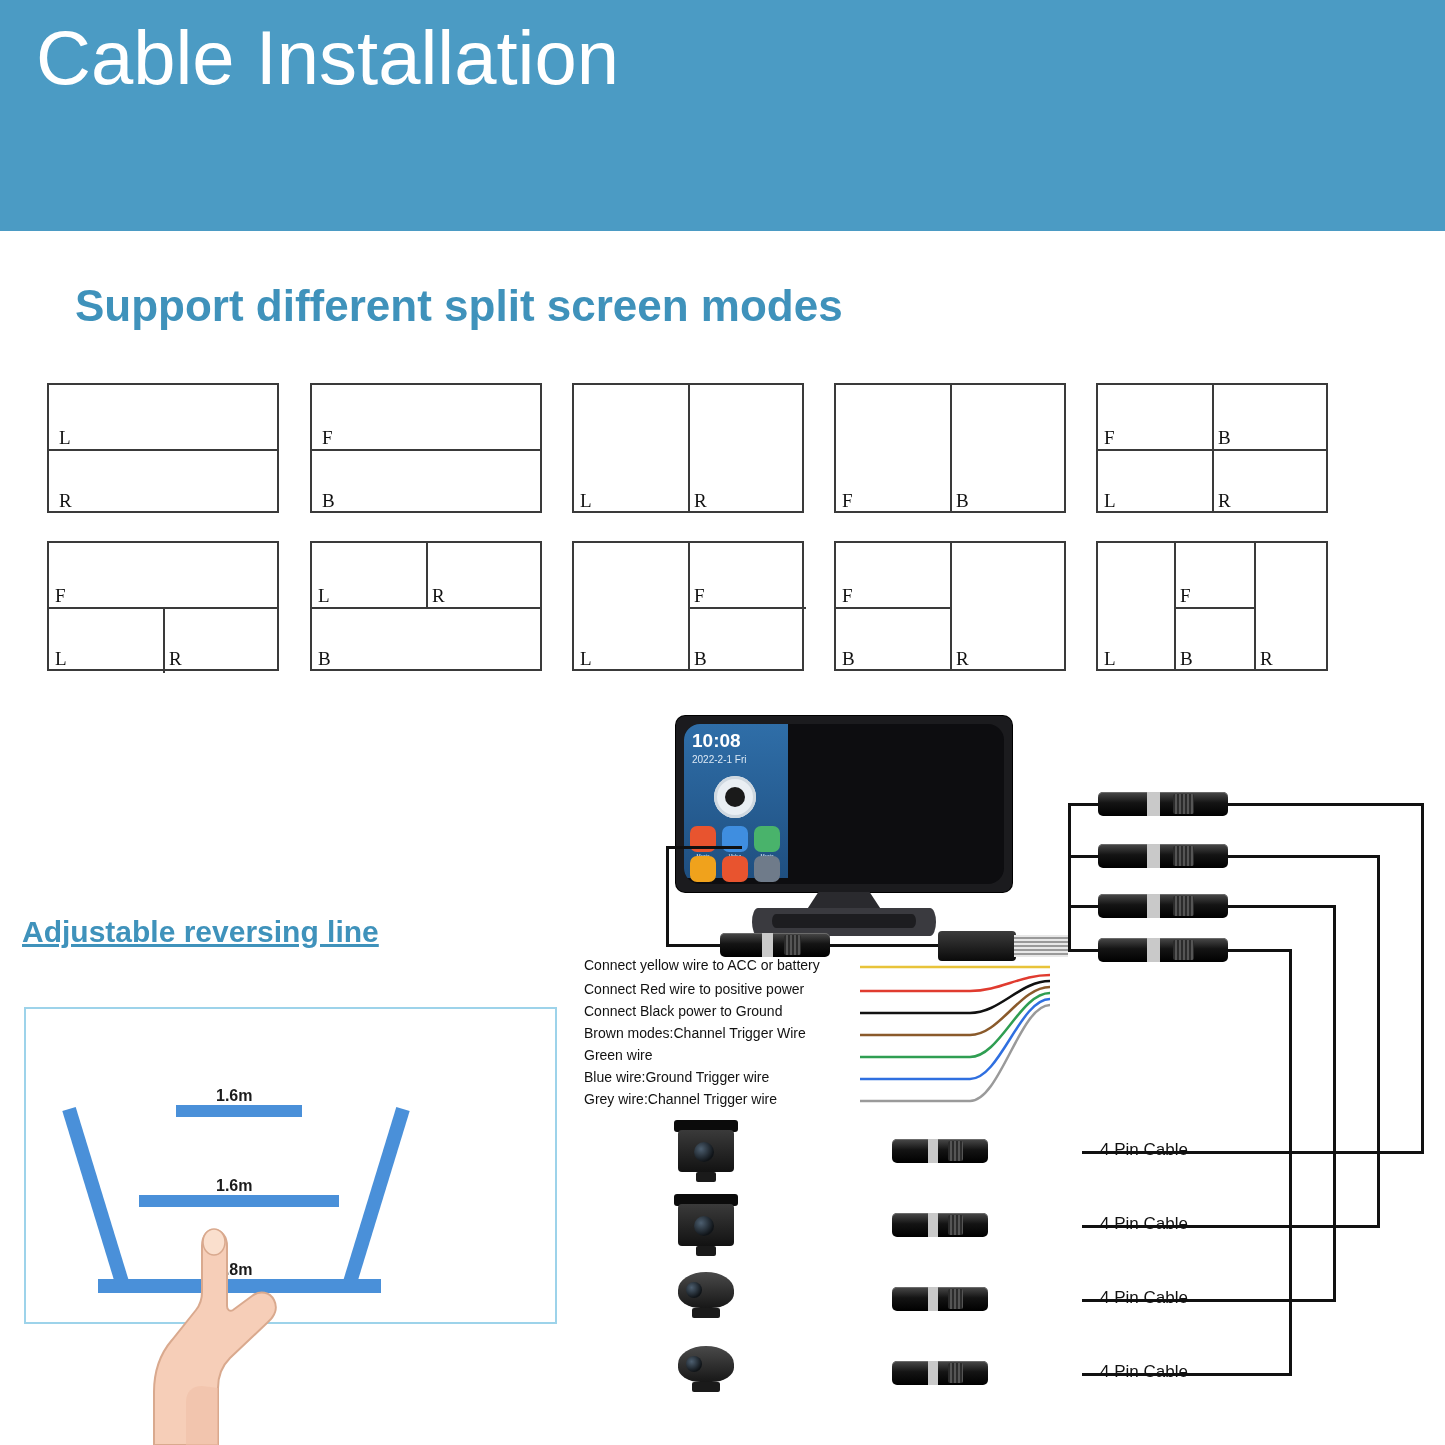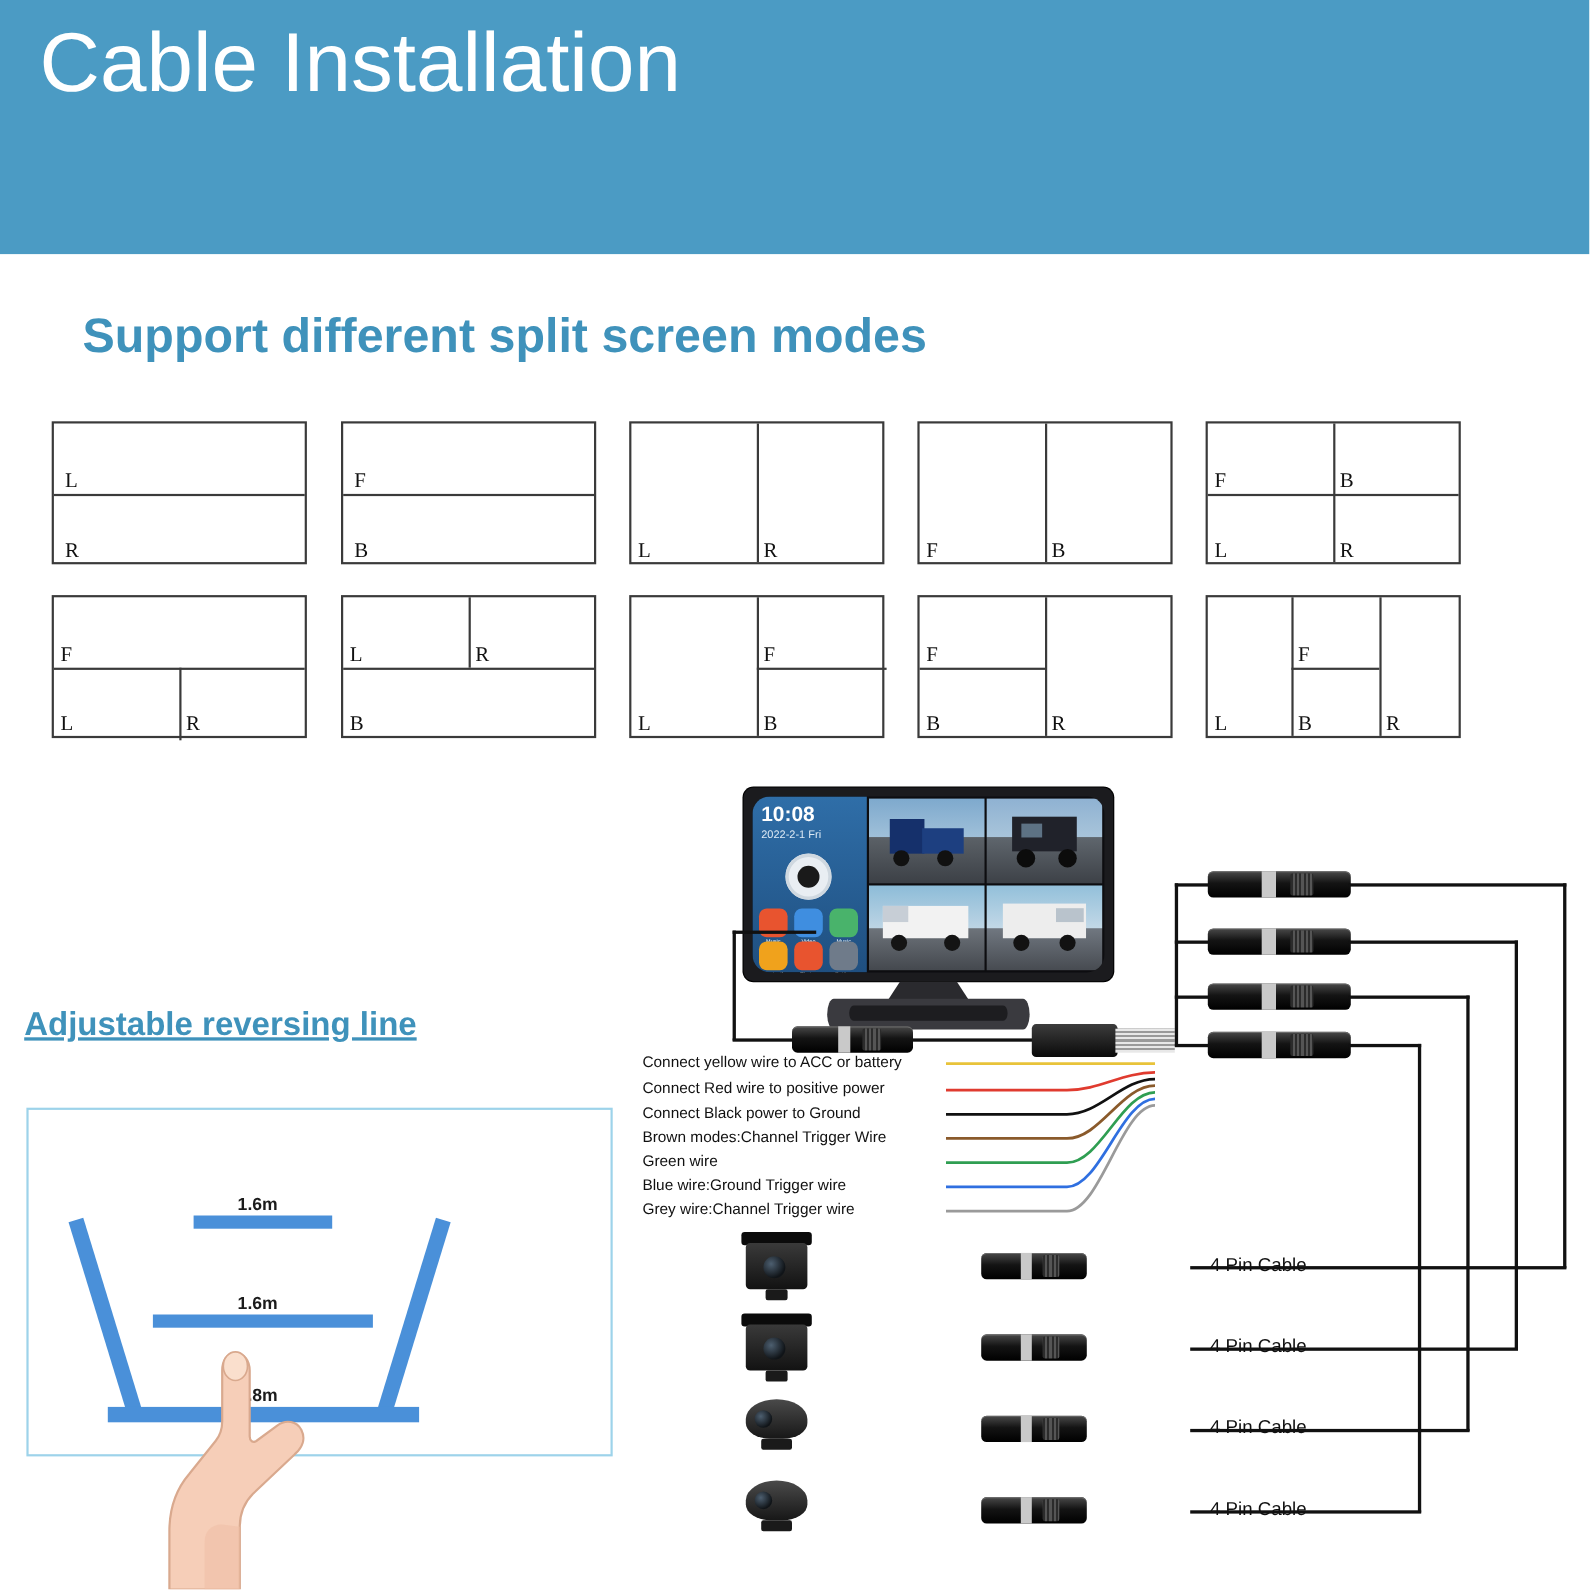--- a/index.html
+++ b/index.html
@@ -23,21 +23,21 @@
   .mode .lbl{position:absolute;font-size:19px;color:#111;font-family:"Liberation Serif",serif;}
 
   
   #rev-panel{position:absolute;left:24px;top:1007px;width:533px;height:317px;border:2px solid #9dd3ea;box-sizing:border-box;background:#fff;}
   .rv-bar{position:absolute;background:#4a90d9;}
   .rv-lbl{position:absolute;font-size:16px;font-weight:700;color:#1b1b1b;background:rgba(255,255,255,0.0);}
 
   
   #monitor-wrap{position:absolute;left:676px;top:716px;width:336px;height:222px;}
   .mon-bezel{position:absolute;left:0;top:0;width:336px;height:176px;background:#1b1b1e;border-radius:9px;box-shadow:0 0 0 1px #000;}
-  .mon-screen{position:absolute;left:8px;top:8px;width:320px;height:160px;background:#0d0d10;border-radius:16px;overflow:hidden;display:flex;}
+  .mon-screen{position:absolute;left:8px;top:8px;width:320px;height:160px;background:#0d0d10;border-radius:16px;overflow:hidden;display:flex;flex-direction:column;}
   .mon-left{width:104px;height:100%;background:linear-gradient(180deg,#2f6ea8 0%,#1f4f80 100%);position:relative;}
   .mon-time{position:absolute;left:8px;top:6px;color:#fff;font-size:19px;font-weight:700;}
   .mon-date{position:absolute;left:8px;top:30px;color:#dce9f5;font-size:10px;}
   .cam-circle{position:absolute;left:30px;top:52px;width:42px;height:42px;border-radius:50%;background:#e9eef3;box-shadow:inset 0 0 0 3px #cfd8e0;}
   .cam-lens{position:absolute;left:11px;top:11px;width:20px;height:20px;border-radius:50%;background:#1a1a1a;}
   .app-grid{position:absolute;left:6px;top:102px;width:92px;display:grid;grid-template-columns:repeat(3,1fr);gap:4px;}
   .app-ic{width:26px;height:26px;border-radius:7px;position:relative;}
   .app-ic span{position:absolute;left:0;top:27px;width:26px;text-align:center;font-size:5px;color:#eaf2f8;}
   .mon-right{flex:1;display:grid;grid-template-columns:1fr 1fr;grid-template-rows:1fr 1fr;gap:2px;padding:2px;box-sizing:border-box;}
   .vid{position:relative;overflow:hidden;}

